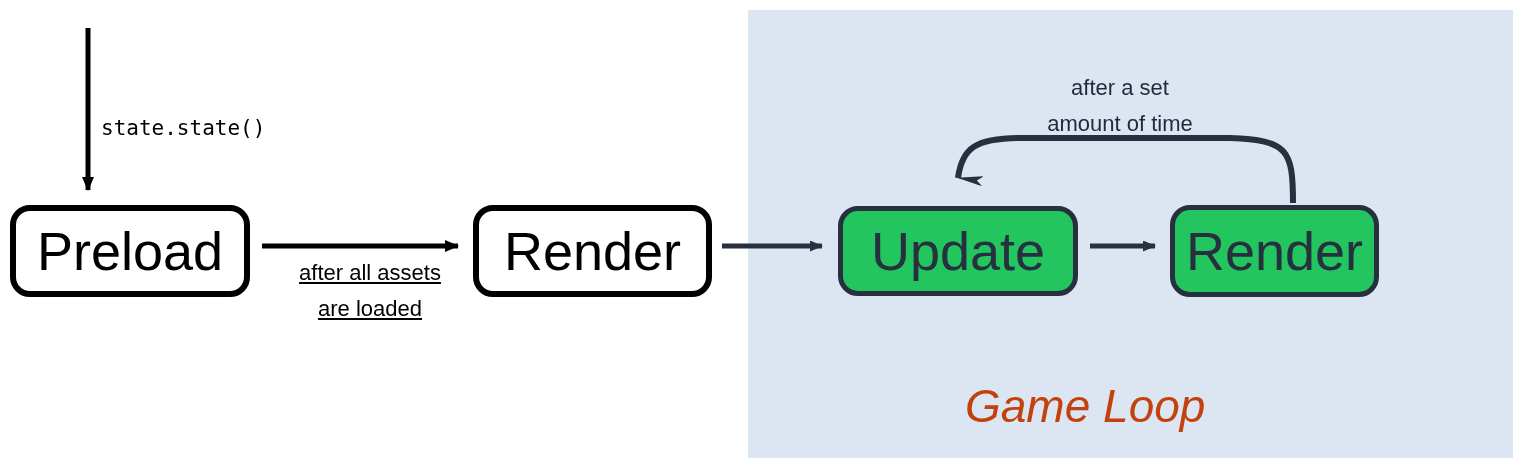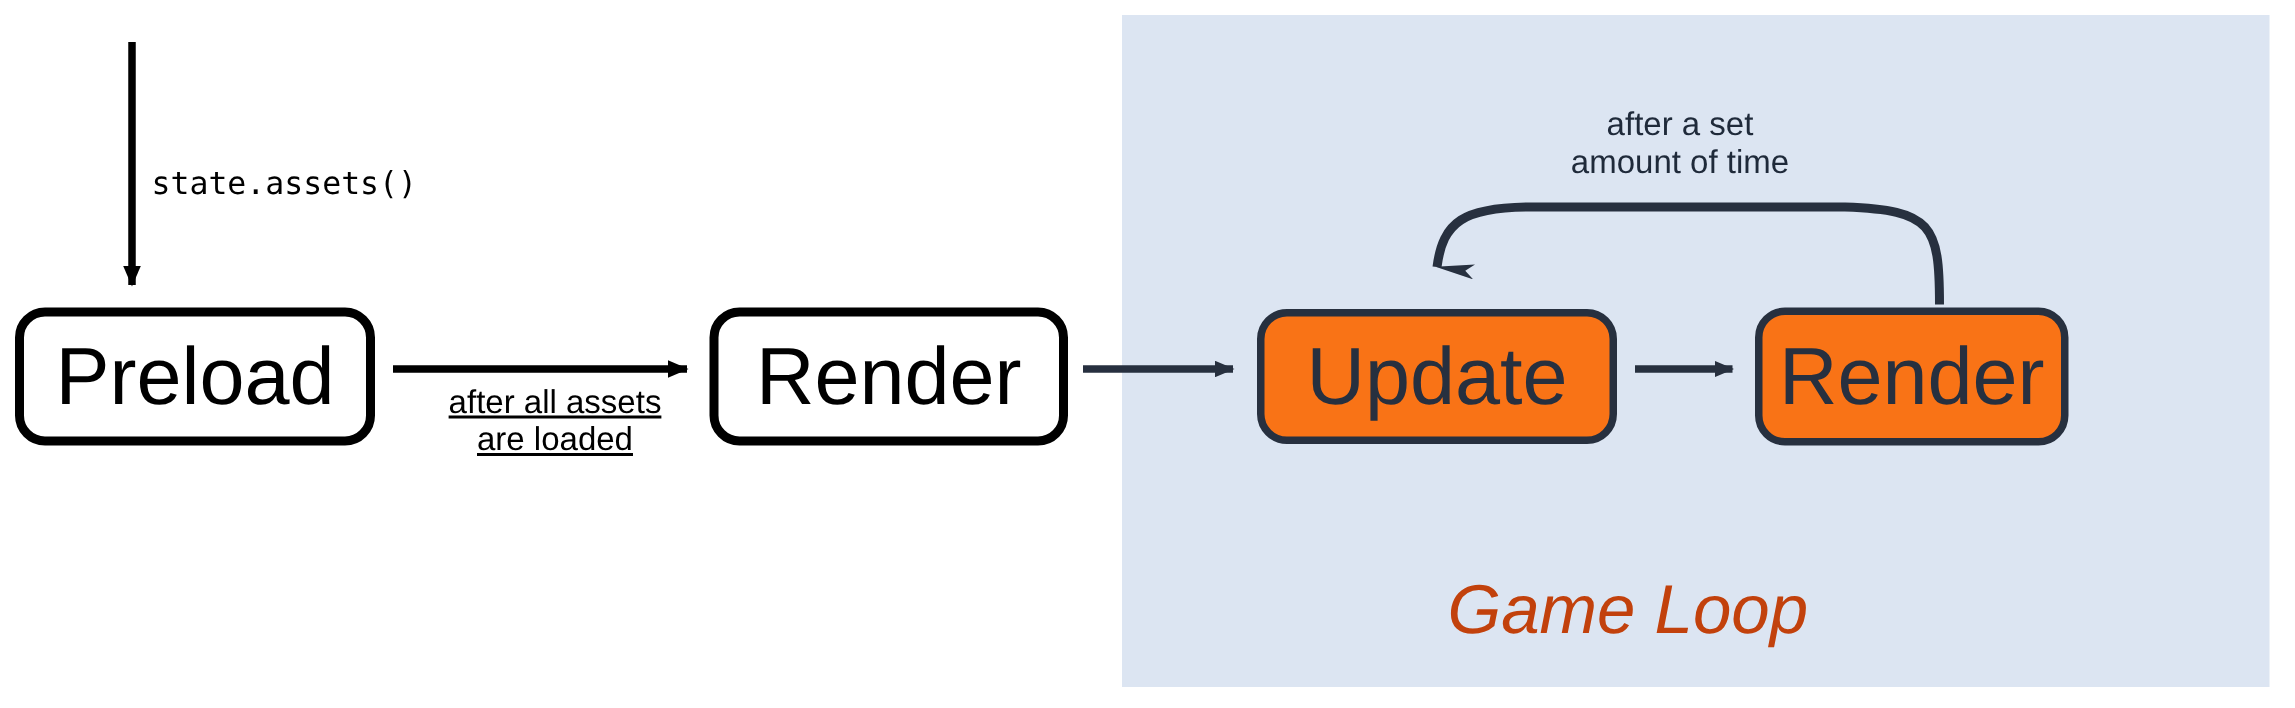--- a/index.html
+++ b/index.html
@@ -47,35 +47,35 @@
     letter-spacing: 0px;
     white-space: nowrap;
   }
   .node-outer {
     background: #ffffff;
     border: 6px solid #000000;
   }
   .node-outer .node-label { color: #000000; }
 
   .node-inner {
-    background: #f97316;
+    background: #22c55e;
     border: 5px solid #27303f;
   }
   .node-inner .node-label { color: #27303f; }
 
   #node-preload { left: 10px;   top: 205px; width: 240px; height: 92px; }
   #node-create  { left: 473px;  top: 205px; width: 239px; height: 92px; }
   #node-update  { left: 838px;  top: 206px; width: 240px; height: 90px; }
   #node-render  { left: 1170px; top: 205px; width: 209px; height: 92px; }
 
   .edge-label {
     position: absolute;
     font-family: "Liberation Sans", sans-serif;
     font-size: 22px;
-    line-height: 25px;
+    line-height: 36px;
     text-align: center;
     white-space: pre-line;
   }
   #label-start {
     left: 101px;
     top: 110px;
     font-family: "DejaVu Sans Mono", monospace;
     font-size: 21px;
     color: #000000;
     text-align: left;
@@ -154,21 +154,21 @@
   </div>
 
   <div class="node node-inner" id="node-update">
     <span class="node-label">Update</span>
   </div>
 
   <div class="node node-inner" id="node-render">
     <span class="node-label">Render</span>
   </div>
 
-  <div class="edge-label" id="label-start">state.assets()</div>
+  <div class="edge-label" id="label-start">state.state()</div>
 
   <div class="edge-label" id="label-assets">after all assets
 are loaded</div>
 
   <div class="edge-label" id="label-timer">after a set
 amount of time</div>
 
   <div id="panel-title">Game Loop</div>
 
 </div>

